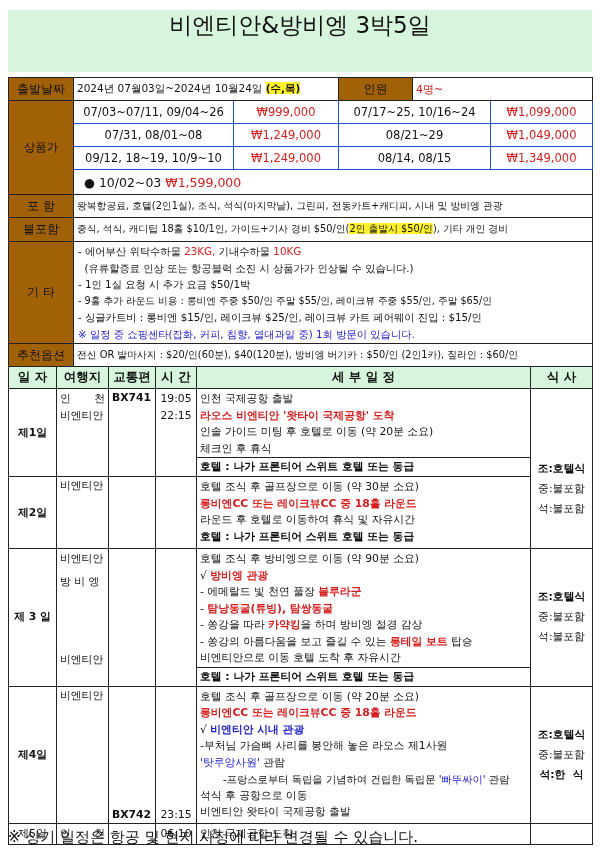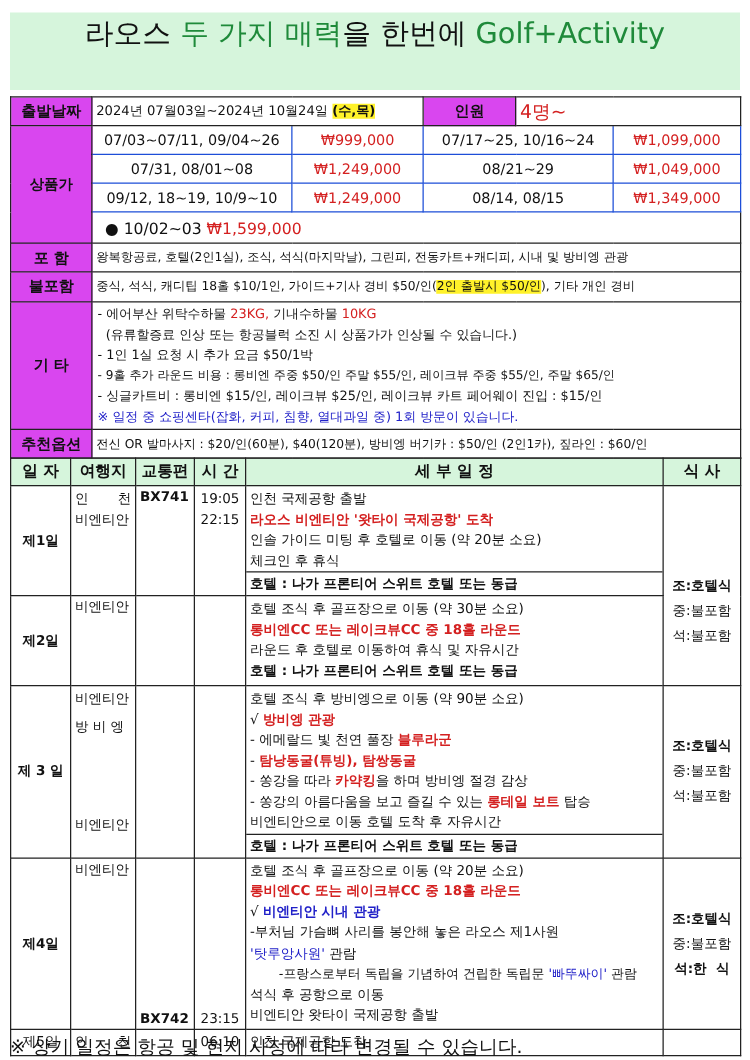--- a/index.html
+++ b/index.html
@@ -3,21 +3,21 @@
 <meta charset="utf-8">
 <style>
   * { box-sizing: border-box; margin: 0; padding: 0; }
   body { width: 600px; height: 848px; background: #ffffff; font-family: "DejaVu Sans", "Liberation Sans", sans-serif; color: #111; position: relative; overflow: hidden; }
   .title-band { position: absolute; left: 8px; top: 10px; width: 584px; height: 62px; background: #d6f5dc; text-align: center; }
   .title-line1 { font-size: 23px; line-height: 30px; margin-top: 2px; color: #111; }
   .title-line2 { font-size: 23px; line-height: 30px; color: #111; }
   .green { color: #1f8a3a; }
   table { border-collapse: collapse; position: absolute; left: 8px; width: 584px; table-layout: fixed; }
   td { border: 1px solid #222; font-size: 10.5px; vertical-align: middle; padding: 0 3px; }
-  .lbl { background: #d946ef; font-weight: bold; font-size: 12px; text-align: center; }
+  .lbl { background: #a16207; font-weight: normal; font-size: 12px; text-align: center; }
   .red { color: #d42020; }
   .blue { color: #2020c8; }
   .bold { font-weight: bold; }
   .hl { background: #fff22a; }
   .center { text-align: center; }
   .gcell { border: 1px solid #1d4ed8; }
   #info { top: 77px; }
   #info td { height: 23px; }
   .price-row td { height: 25px; font-size: 11.5px; text-align: center; }
   .other-list { font-size: 10.3px; line-height: 15px; padding: 1px 4px; }
@@ -28,41 +28,39 @@
   .line { line-height: 16.5px; white-space: nowrap; }
   .hotel { border-top: 1px solid #222; font-weight: bold; line-height: 18px; margin: 0 -3px; padding: 0 3px; }
   .meal { text-align: center; vertical-align: middle !important; line-height: 20px; font-size: 10.5px; }
   .footnote { position: absolute; left: 8px; top: 828px; font-size: 15px; font-weight: normal; }
   .dest-spread { display: flex; justify-content: space-between; }
 </style>
 </head>
 <body>
 
 <div class="title-band">
-  <div class="title-line1">
-    <span>라오스 </span><span class="green">두 가지 매력</span><span>을 한번에 </span><span class="green">Golf+Activity</span>
-  </div>
+  <div class="title-line2">비엔티안&amp;방비엥 3박5일</div>
 </div>
 
 <table id="info">
   <colgroup>
     <col style="width:65px">
       <col style="width:160px">
       <col style="width:105px">
       <col style="width:29px">
       <col style="width:45px">
       <col style="width:78px">
       <col style="width:102px">
   </colgroup>
   <tbody>
       <tr>
     <td class="lbl">출발날짜</td>
     <td colspan="2" style="font-size:10.5px; white-space:nowrap;"><span>2024년  07월03일~2024년  10월24일 </span><span class="hl bold">(수,목)</span></td>
     <td colspan="2" class="lbl" style="border-right:1px solid #222;margin-left:32px;">인원</td>
-    <td colspan="2" class="red" style="font-size:15px;">4명~</td>
+    <td colspan="2" class="red" style="font-size:11px;">4명~</td>
   </tr>
   <tr class="price-row">
     <td class="lbl" rowspan="4">상품가</td>
     <td class="gcell">07/03~07/11, 09/04~26</td>
     <td class="gcell red">₩999,000</td>
     <td class="gcell" colspan="3">07/17~25, 10/16~24</td>
     <td class="gcell red">₩1,099,000</td>
   </tr>
   <tr class="price-row">
     <td class="gcell">07/31, 08/01~08</td>

